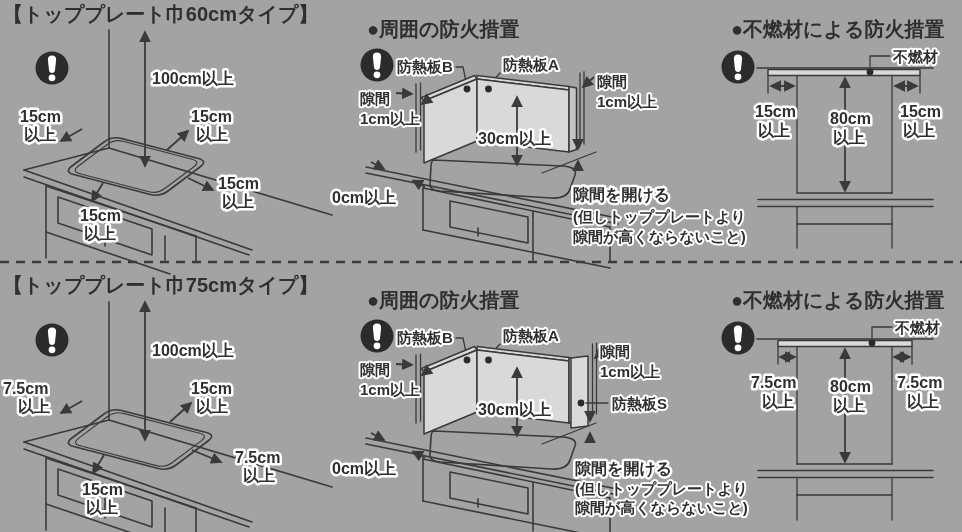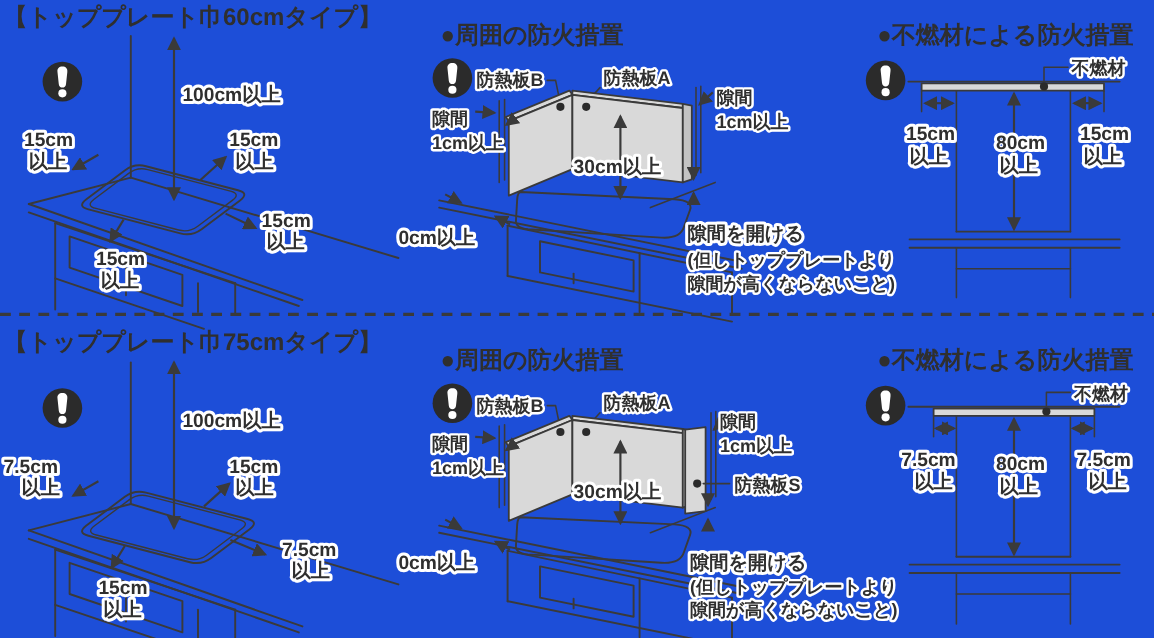--- a/index.html
+++ b/index.html
@@ -1,16 +1,16 @@
 <!DOCTYPE html>
 <html><head>
 <meta charset="utf-8">
 <style>
   html,body{margin:0;padding:0;background:#fff}
-  #stage{position:relative;width:962px;height:532px;background:#1d4ed8;overflow:hidden;
+  #stage{position:relative;width:962px;height:532px;background:#a3a3a3;overflow:hidden;
          font-family:"Liberation Sans",sans-serif;}
   #stage svg{position:absolute;overflow:visible}
   .ln path,.ln line,.ln polyline{stroke:#3a3a3a;stroke-width:1.6;fill:none;stroke-linecap:round;stroke-linejoin:round}
   .thin{stroke-width:1.3!important}
   .panel{fill:#d9d9d9;stroke:#3a3a3a;stroke-width:1.5;stroke-linejoin:round}
   .panelside{fill:#c3c3c3;stroke:#3a3a3a;stroke-width:1.5;stroke-linejoin:round}
   .arr{stroke:#3a3a3a;stroke-width:1.8;fill:none;marker-end:url(#ah)}
   .darr{stroke:#3a3a3a;stroke-width:1.8;fill:none;marker-start:url(#ah);marker-end:url(#ah)}
   text{fill:#2f2f2f;font-weight:bold;font-family:"Liberation Sans",sans-serif}
   .t-title{font-size:20px}

